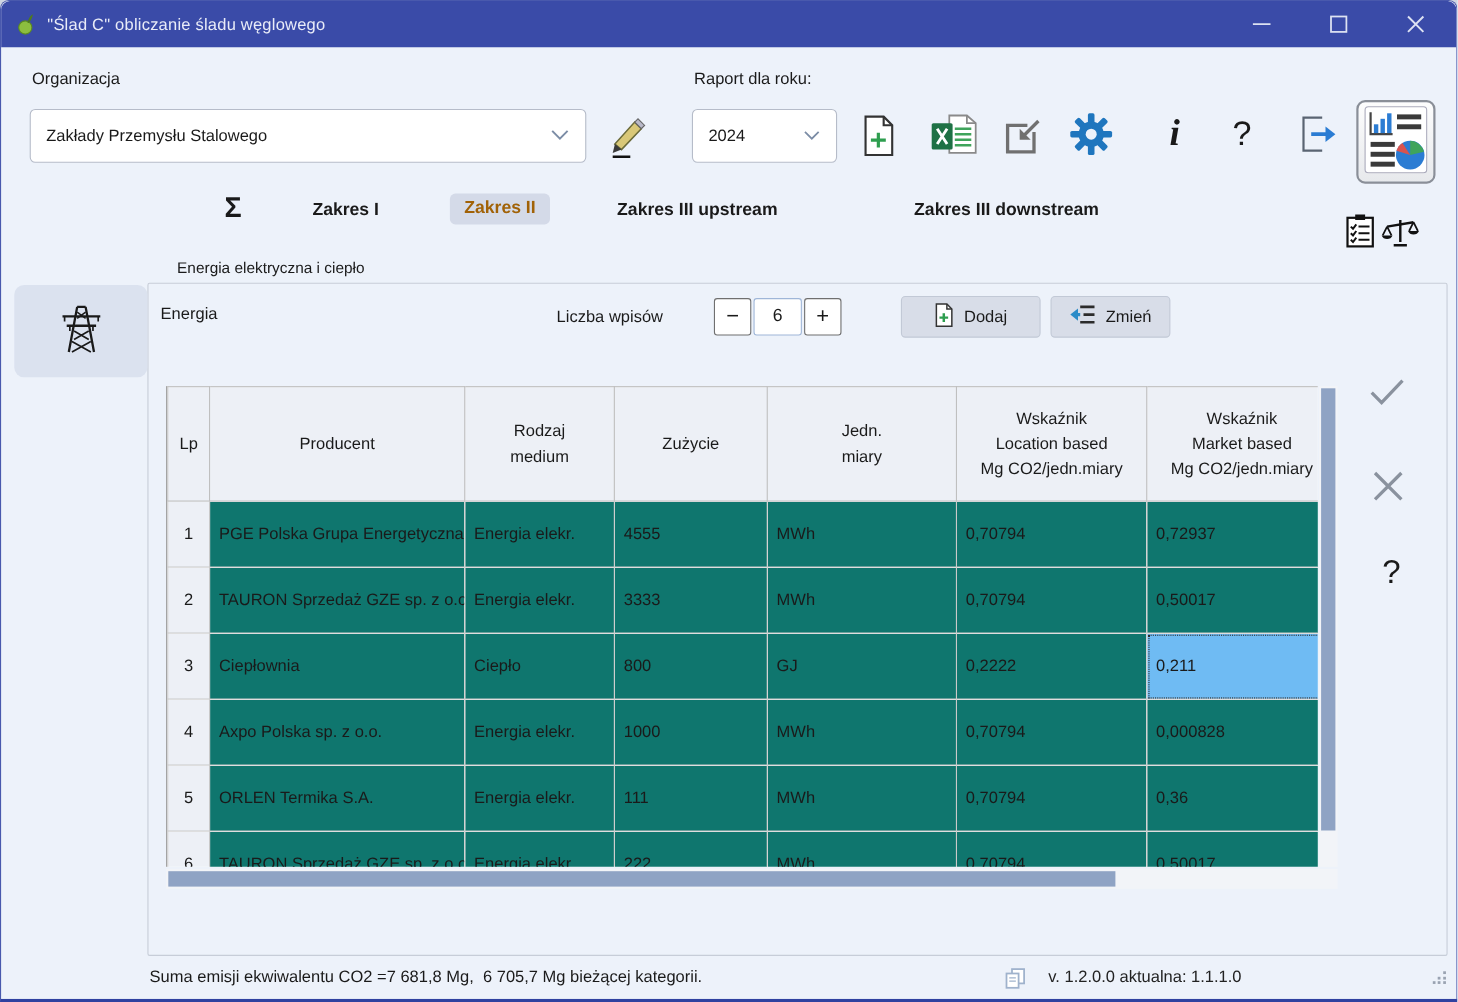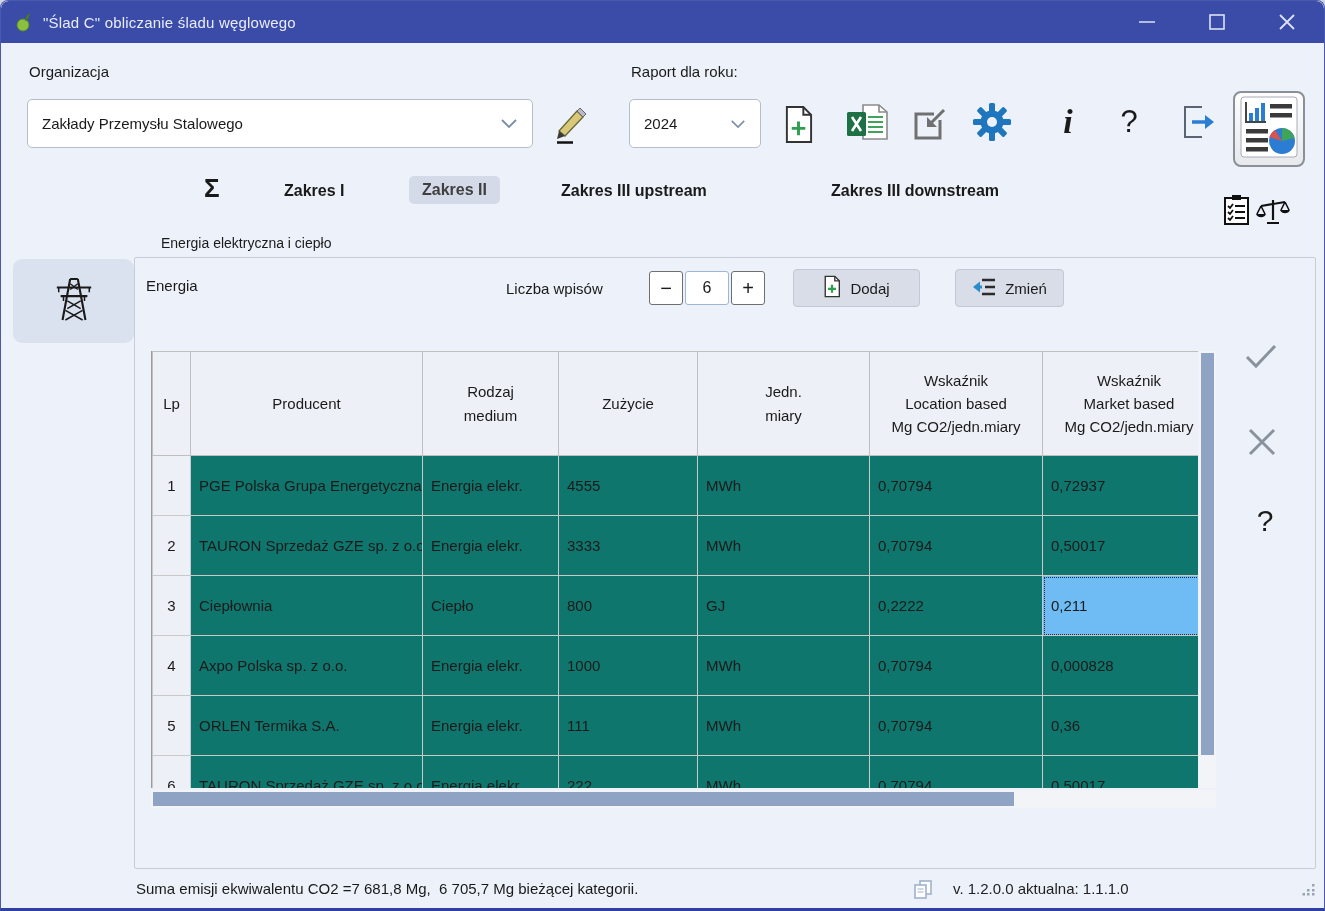--- a/index.html
+++ b/index.html
@@ -23,21 +23,21 @@
   .combo .chev { margin-left:auto; }
   .toolbtn { position:absolute; display:flex; align-items:center; justify-content:center; }
   .glyph-i { font-family:"Liberation Serif", serif; font-style:italic; font-weight:bold; font-size:34px; }
   .glyph-q { font-size:31px; font-weight:500; }
   .report-big { position:absolute; left:1232px; top:90px; width:72px; height:76px;
     border:2px solid #8A8F98; border-radius:8px; background:linear-gradient(#fdfdfd,#e7e9ec);
     display:flex; align-items:center; justify-content:center; }
   
   .tab { position:absolute; font-size:16px; font-weight:700; top:181px; }
   .tab-sigma { position:absolute; left:203px; top:172px; font-size:26px; font-weight:600; }
-  .tab-selected { top:175px; background:#D4DAE8; color:#404040; border-radius:5px; padding:5px 13px; }
+  .tab-selected { top:175px; background:#D4DAE8; color:#a16207; border-radius:5px; padding:5px 13px; }
   
   .category-label { position:absolute; left:160px; top:234px; font-size:14px; }
   .panel { position:absolute; left:133px; top:256px; width:1182px; height:612px;
     border:1px solid #C7CDD8; border-radius:2px; background:transparent; }
   .side-tile { position:absolute; left:12px; top:258px; width:121px; height:84px;
     background:#DBE2EF; border-radius:9px; display:flex; align-items:center; justify-content:center; }
   .btn { position:absolute; background:#D8DDE8; border:1px solid #C2C9D6; border-radius:4px;
     display:flex; align-items:center; justify-content:center; gap:9px; font-size:15px; height:38px; }
   .step-btn { position:absolute; width:34px; height:34px; background:#fff; border:1px solid #6F6F6F;
     border-radius:3px; font-size:20px; display:flex; align-items:center; justify-content:center; }
@@ -267,21 +267,21 @@
   <span class="lbl" style="left:505px; top:279px;">Liczba wpisów</span>
 
   <div class="step-btn" style="left:648px; top:270px;">
     <span>−</span>
   </div>
   <div class="step-val" style="left:684px; top:270px;">6</div>
   <div class="step-btn" style="left:730px; top:270px;">
     <span>+</span>
   </div>
 
-  <div class="btn" style="left:792px; top:268px; width:127px;">
+  <div class="btn" style="left:818px; top:268px; width:127px;">
     <span>
       <svg width="18" height="23" viewBox="0 0 32 40">
         <path d="M4 2 H21 L29 10 V38 H4 Z" fill="#fff" stroke="#333" stroke-width="2.4"></path>
         <path d="M21 2 V10 H29" fill="none" stroke="#333" stroke-width="2.4"></path>
         <path d="M16 17 V31 M9 24 H23" stroke="#2E9E4F" stroke-width="4"></path>
       </svg>
     </span>
     <span>Dodaj</span>
   </div>
 

